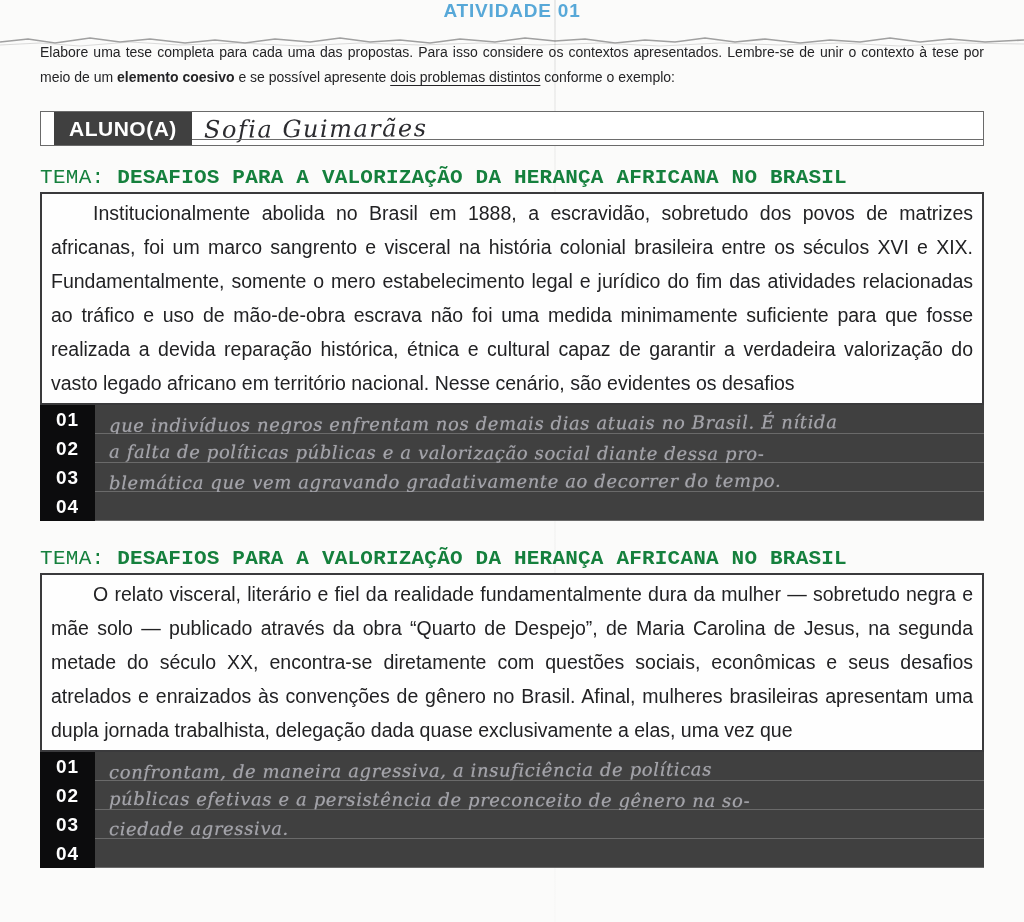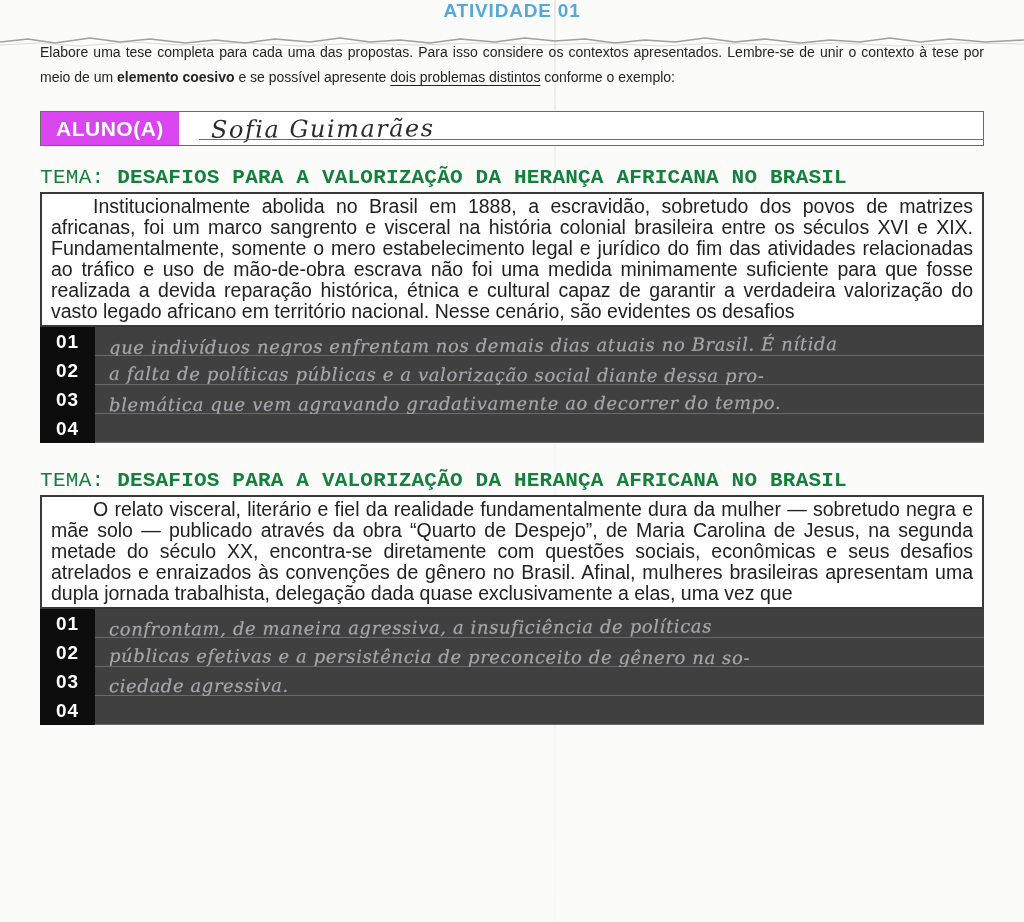--- a/index.html
+++ b/index.html
@@ -38,45 +38,45 @@
   }
   .instructions b { font-weight:bold; }
   .instructions u { text-decoration:underline; text-underline-offset:3px; }
 
   
   .student-row {
     margin-top:21px; height:35px; border:1px solid #6a6a6a;
     display:flex; position:relative; background:#fff;
   }
   .student-label {
-    background:#d946ef; color:#fff; font-weight:bold; font-size:21px;
-    padding:0 15px; display:flex; align-items:center; letter-spacing:.5px;
+    background:#404040; color:#fff; font-weight:bold; font-size:21px;
+    padding:0 15px; display:flex; align-items:center; letter-spacing:.5px;margin-left:13px;
   }
-  .student-write { flex:1; position:relative;margin-left:20px; }
+  .student-write { flex:1; position:relative; }
   .student-write::after {
     content:""; position:absolute; left:0; right:0; bottom:5px;
     border-bottom:1.5px solid #6d6d6d;
   }
   .hw { font-family:"DejaVu Serif", serif; font-style:italic; white-space:nowrap; }
   .student-name {
     position:absolute; left:12px; bottom:2px; font-size:24px; color:#2c2c30;
     letter-spacing:1.5px; transform:rotate(-.4deg);
   }
 
   
   .tema-heading { font-size:21px; color:#15803d;font-family:Liberation Mono, monospace; }
   .tema-heading .tema-label { font-weight:400; letter-spacing:.3px; }
   .tema-heading .tema-title { font-weight:800; letter-spacing:.2px; }
   .sec-1 .tema-heading { margin-top:20px; }
   .sec-2 .tema-heading { margin-top:26px; }
 
   .context-box {
     margin-top:3px; border:2px solid #3a3a3c; background:#fefefe;
     padding:2px 9px 3px 9px;
-    font-size:19.5px; line-height:21px; text-align:justify;
+    font-size:19.5px; line-height:34px; text-align:justify;
     text-indent:42px; color:#222224;
   }
 
   .lines-block { width:100%; }
   .line-row { display:flex; height:29px; }
   .line-num {
     width:55px; background:#0c0c0d; color:#fff; font-weight:bold;
     font-size:19px; letter-spacing:1px;
     display:flex; align-items:center; justify-content:center;
     flex:0 0 55px;

